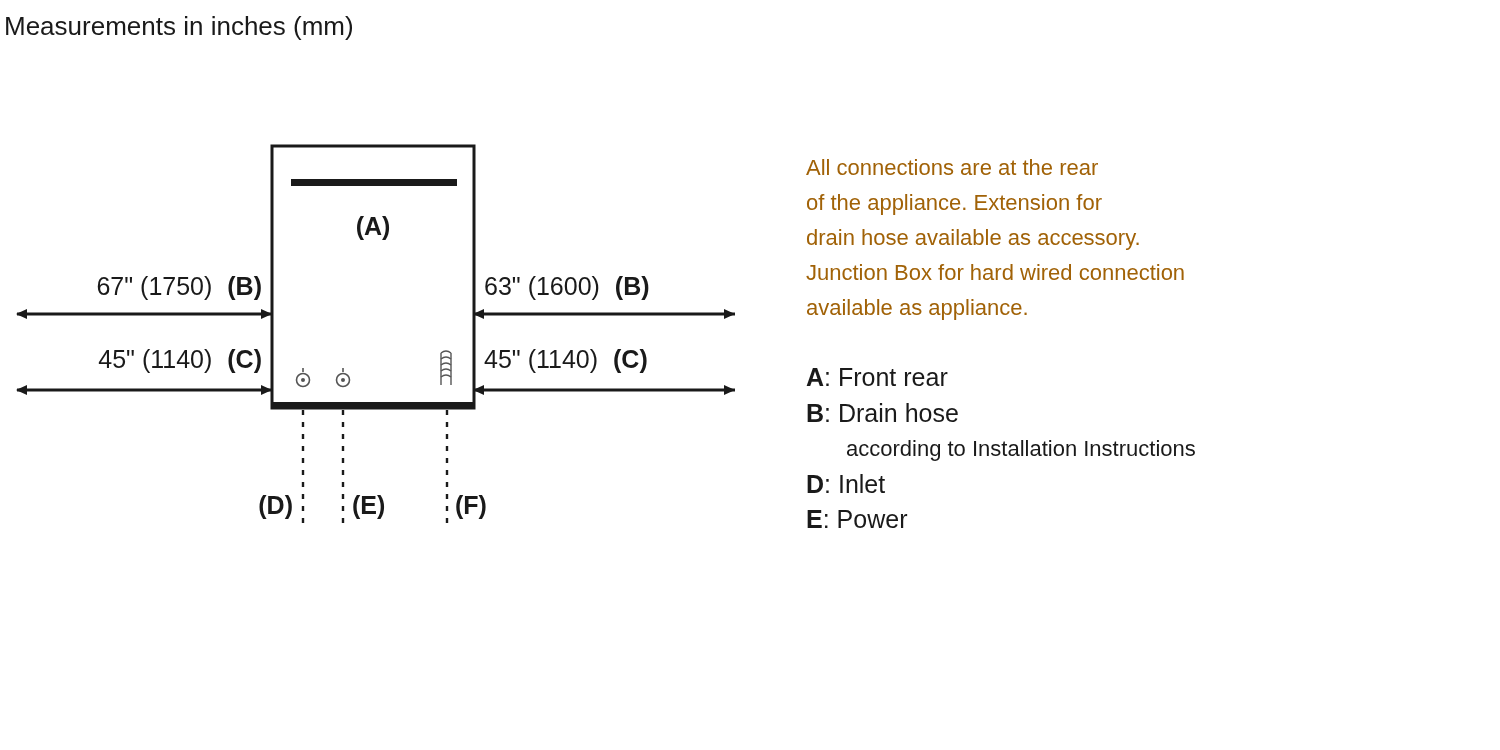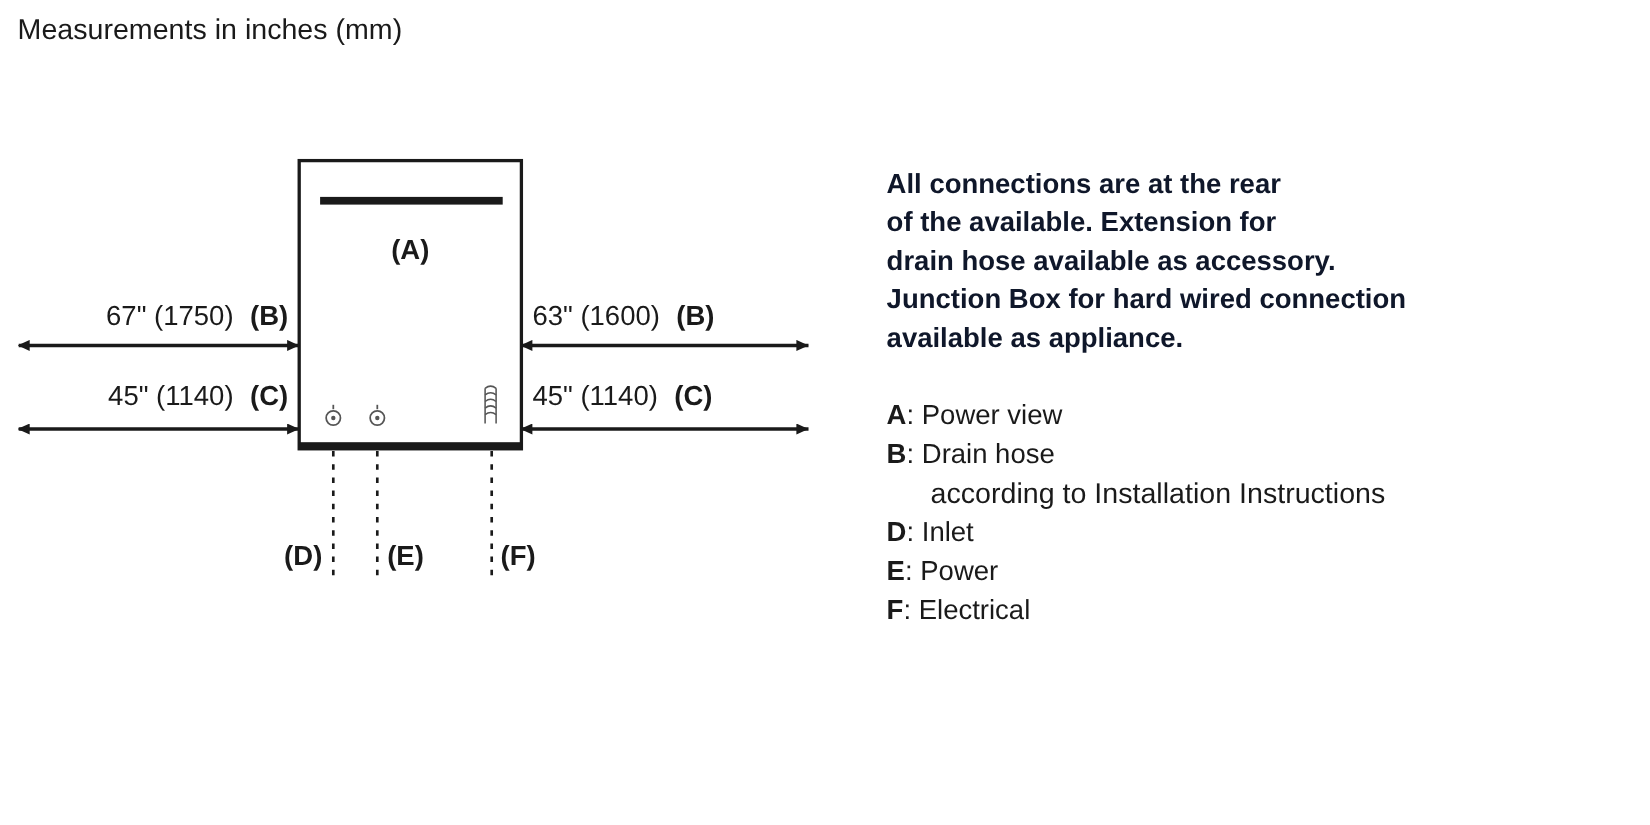--- a/index.html
+++ b/index.html
@@ -12,21 +12,21 @@
     height: 750px;
     position: relative;
     font-family: "Liberation Sans", sans-serif;
     color: #1a1a1a;
     overflow: hidden;
   }
 
   
   #header-title {
     position: absolute;
-    left: 16px;
+    left: 4px;
     top: 10px;
     font-size: 26px;
     line-height: 32px;
     color: #1a1a1a;
     white-space: nowrap;
   }
 
   
   #diagram {
     position: absolute;
@@ -49,42 +49,41 @@
   }
 
   
   #notes {
     position: absolute;
     left: 806px;
     top: 150px;
     width: 660px;
   }
   #notes .para {
-    font-size: 25px;
+    font-size: 22px;
     line-height: 35px;
-    color: #0f172a;
-    font-weight: bold;
+    color: #a16207;
   }
   #legend {
     position: absolute;
     left: 806px;
     top: 360px;
     width: 680px;
   }
   .legend-row {
     font-size: 25px;
     line-height: 35.5px;
     color: #1a1a1a;
     white-space: nowrap;
   }
   .legend-key {
     font-weight: bold;
   }
   .legend-cont {
-    font-size: 26px;
+    font-size: 22px;
     line-height: 35.5px;
     color: #1a1a1a;
     padding-left: 40px;
     white-space: nowrap;
   }
 </style>
 </head>
 <body>
 
 <div id="header-title">Measurements in inches (mm)</div>
@@ -169,43 +168,40 @@
         <tspan dx="8" class="dim-label-bold">(C)</tspan>
       </text>
       <line x1="474" y1="280" x2="735" y2="280" stroke="#1a1a1a" stroke-width="3.2" marker-start="url(#arrL)" marker-end="url(#arrR)"></line>
     </g>
 
   </svg>
 </div>
 
 <div id="notes">
   <div class="para">All connections are at the rear</div>
-  <div class="para">of the available. Extension for</div>
+  <div class="para">of the appliance. Extension for</div>
   <div class="para">drain hose available as accessory.</div>
   <div class="para">Junction Box for hard wired connection</div>
   <div class="para">available as appliance.</div>
 </div>
 
 <div id="legend">
 
   <div class="legend-row">
-    <span class="legend-key">A</span><span>: </span><span>Power view</span>
+    <span class="legend-key">A</span><span>: </span><span>Front rear</span>
   </div>
 
   <div class="legend-row">
     <span class="legend-key">B</span><span>: </span><span>Drain hose</span>
   </div>
 
   <div class="legend-cont">according to Installation Instructions</div>
 
   <div class="legend-row">
     <span class="legend-key">D</span><span>: </span><span>Inlet</span>
   </div>
 
   <div class="legend-row">
     <span class="legend-key">E</span><span>: </span><span>Power</span>
   </div>
 
-  <div class="legend-row">
-    <span class="legend-key">F</span><span>: </span><span>Electrical</span>
-  </div>
 
 </div>
 
 </body></html>

